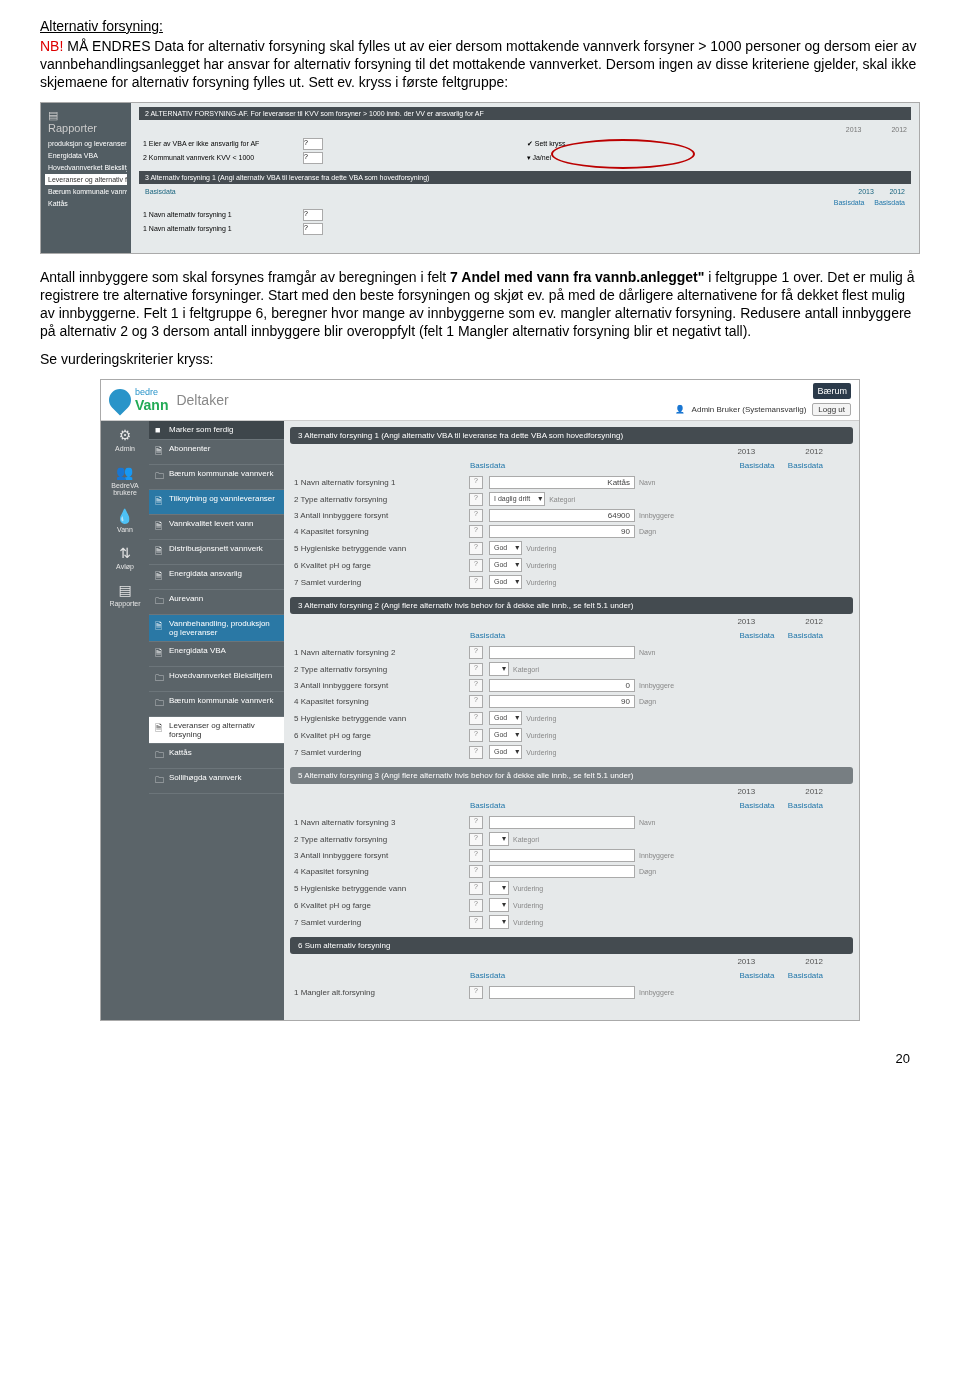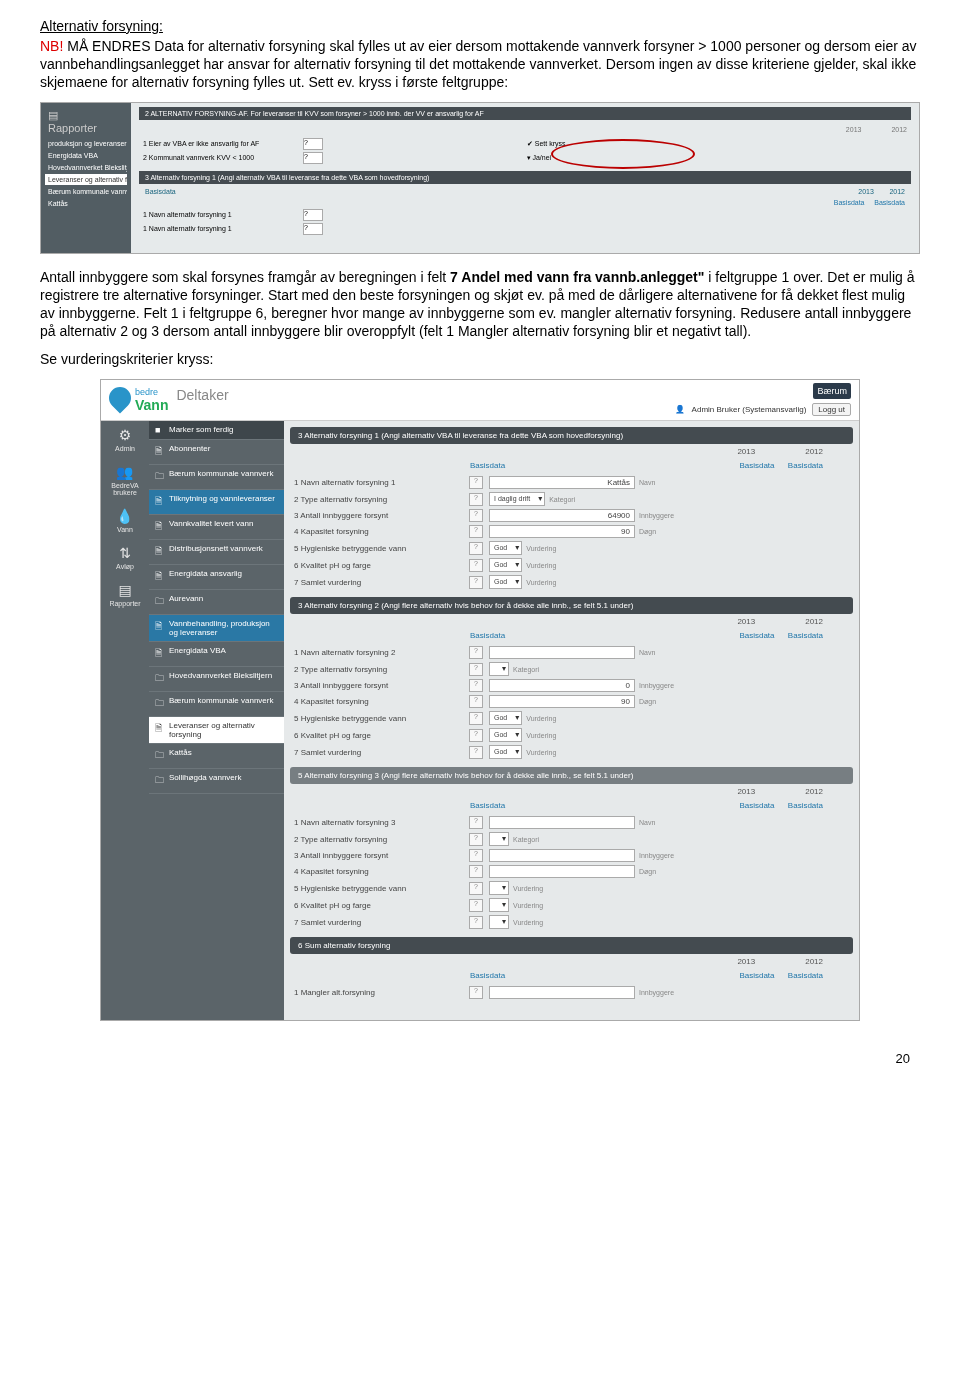--- a/index.html
+++ b/index.html
@@ -23,21 +23,21 @@
   .ss1-row .lbl { width: 160px; }
   .ss1-row .inp { width: 18px; height: 10px; border: 1px solid #aaa; background: #fff; margin-right: 4px; }
   .ss1-hdr { display: flex; justify-content: flex-end; gap: 30px; font-size: 7px; color: #777; padding: 4px; }
   .ss1-hdr2 { display: flex; justify-content: space-between; font-size: 7px; color: #19647e; padding: 2px 6px; }
   .oval { position: absolute; border: 2px solid #b00; border-radius: 50%; }
   .ov1 { top: 36px; left: 420px; width: 140px; height: 26px; }
 
   
   .ss2 { height: 640px; display: flex; flex-direction: column; font-size: 9px; overflow: hidden; }
   .ss2-top { height: 40px; background: #fff; display: flex; align-items: center; justify-content: space-between; padding: 0 8px; border-bottom: 1px solid #ccc; }
-  .logo { display: flex; align-items: flex-start; gap: 4px; }
+  .logo { display: flex; align-items: center; gap: 4px; }
   .logo-drop { width: 22px; height: 22px; background: #2994c9; border-radius: 50% 50% 50% 0; transform: rotate(-45deg); }
   .logo-txt { font-size: 14px; color: #285; font-weight: bold; }
   .logo-sub { font-size: 14px; color: #888; margin-left: 4px; }
   .ss2-tag { background: #2b3a4a; color: #fff; font-size: 9px; padding: 3px 4px; border-radius: 2px; }
   .ss2-user { display: flex; align-items: center; gap: 6px; font-size: 8px; color: #333; }
   .ss2-logout { border: 1px solid #aaa; border-radius: 2px; padding: 1px 5px; background: #f4f4f4; }
   .ss2-body { flex: 1; display: flex; overflow: hidden; }
   .ss2-iconbar { width: 48px; background: #5b6469; color: #e5e5e5; text-align: center; font-size: 7px; }
   .ss2-iconbar .ib { padding: 6px 2px; }
   .ss2-iconbar .ib .ic { font-size: 14px; display: block; margin-bottom: 2px; }

